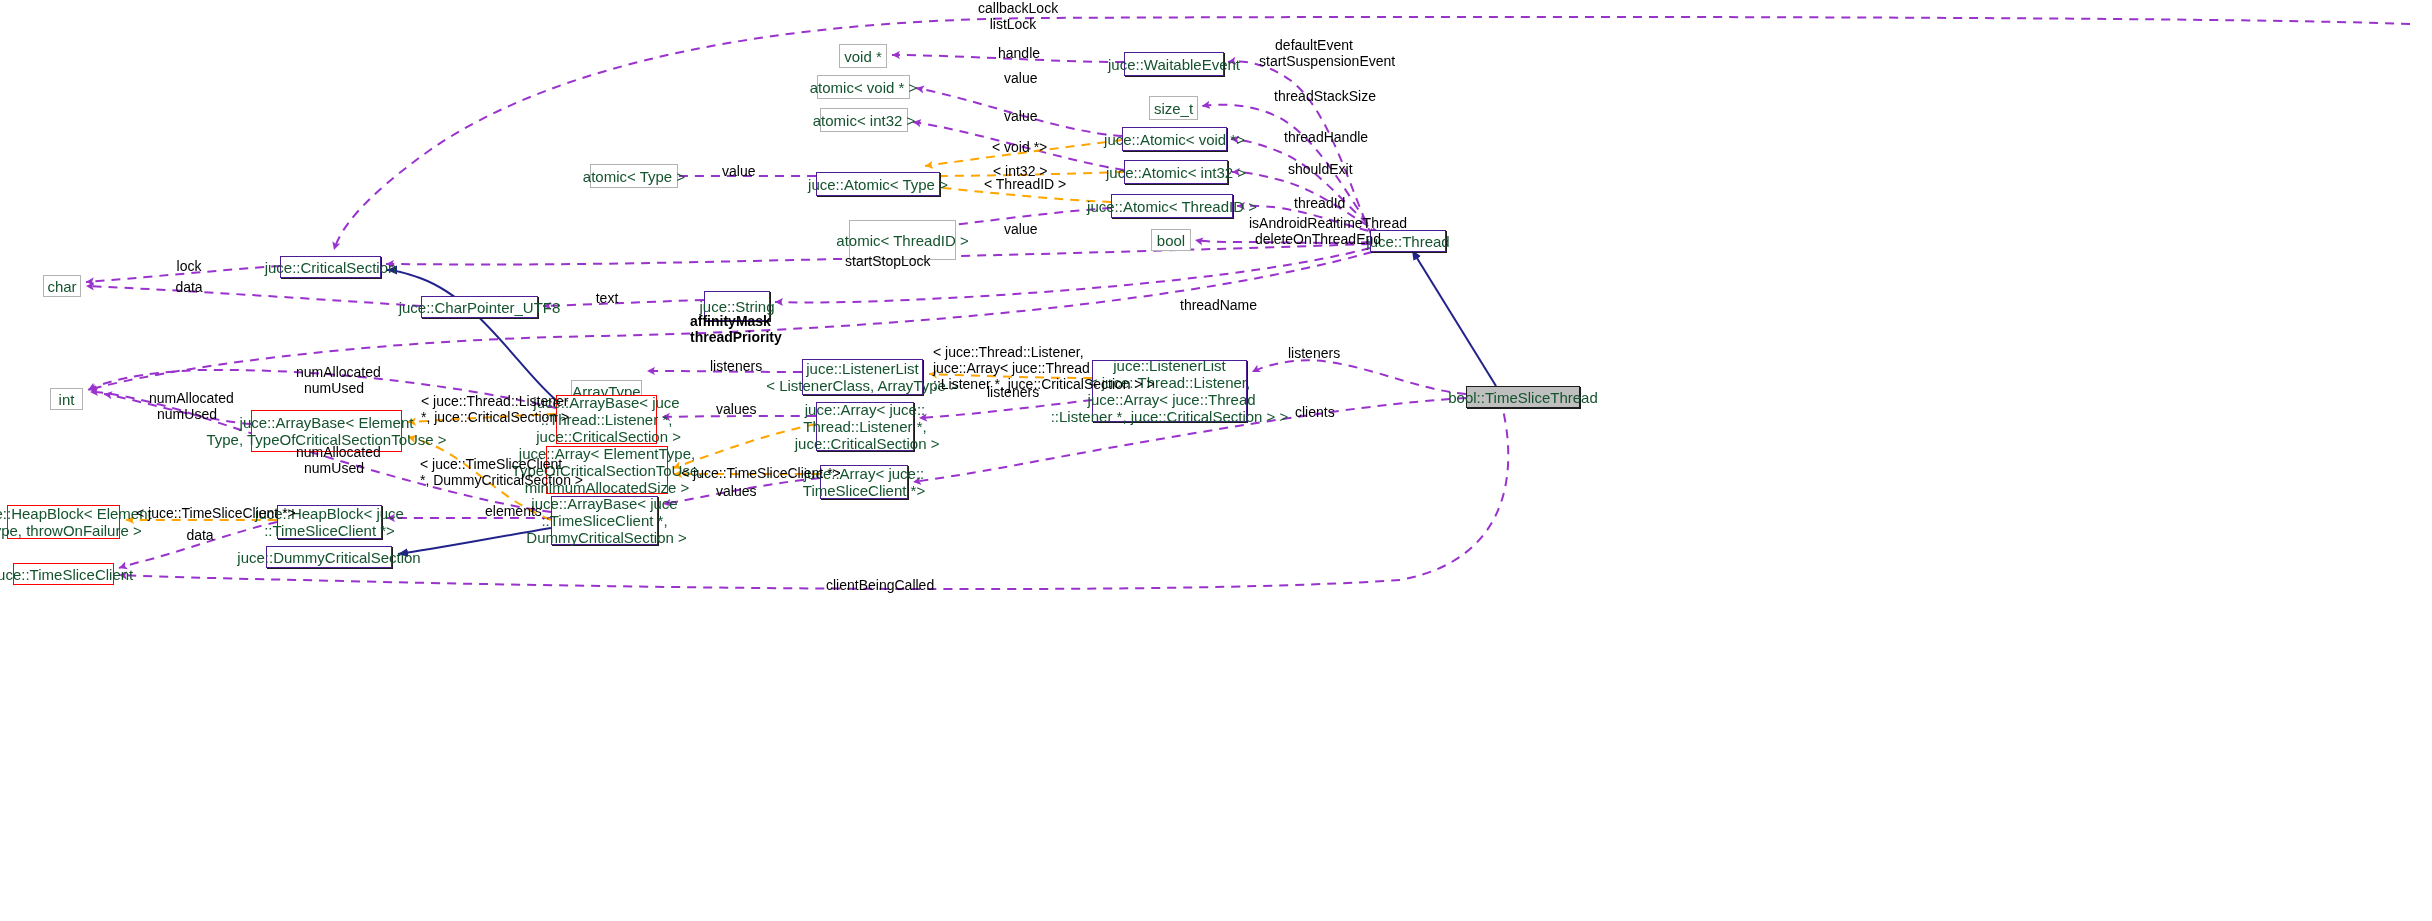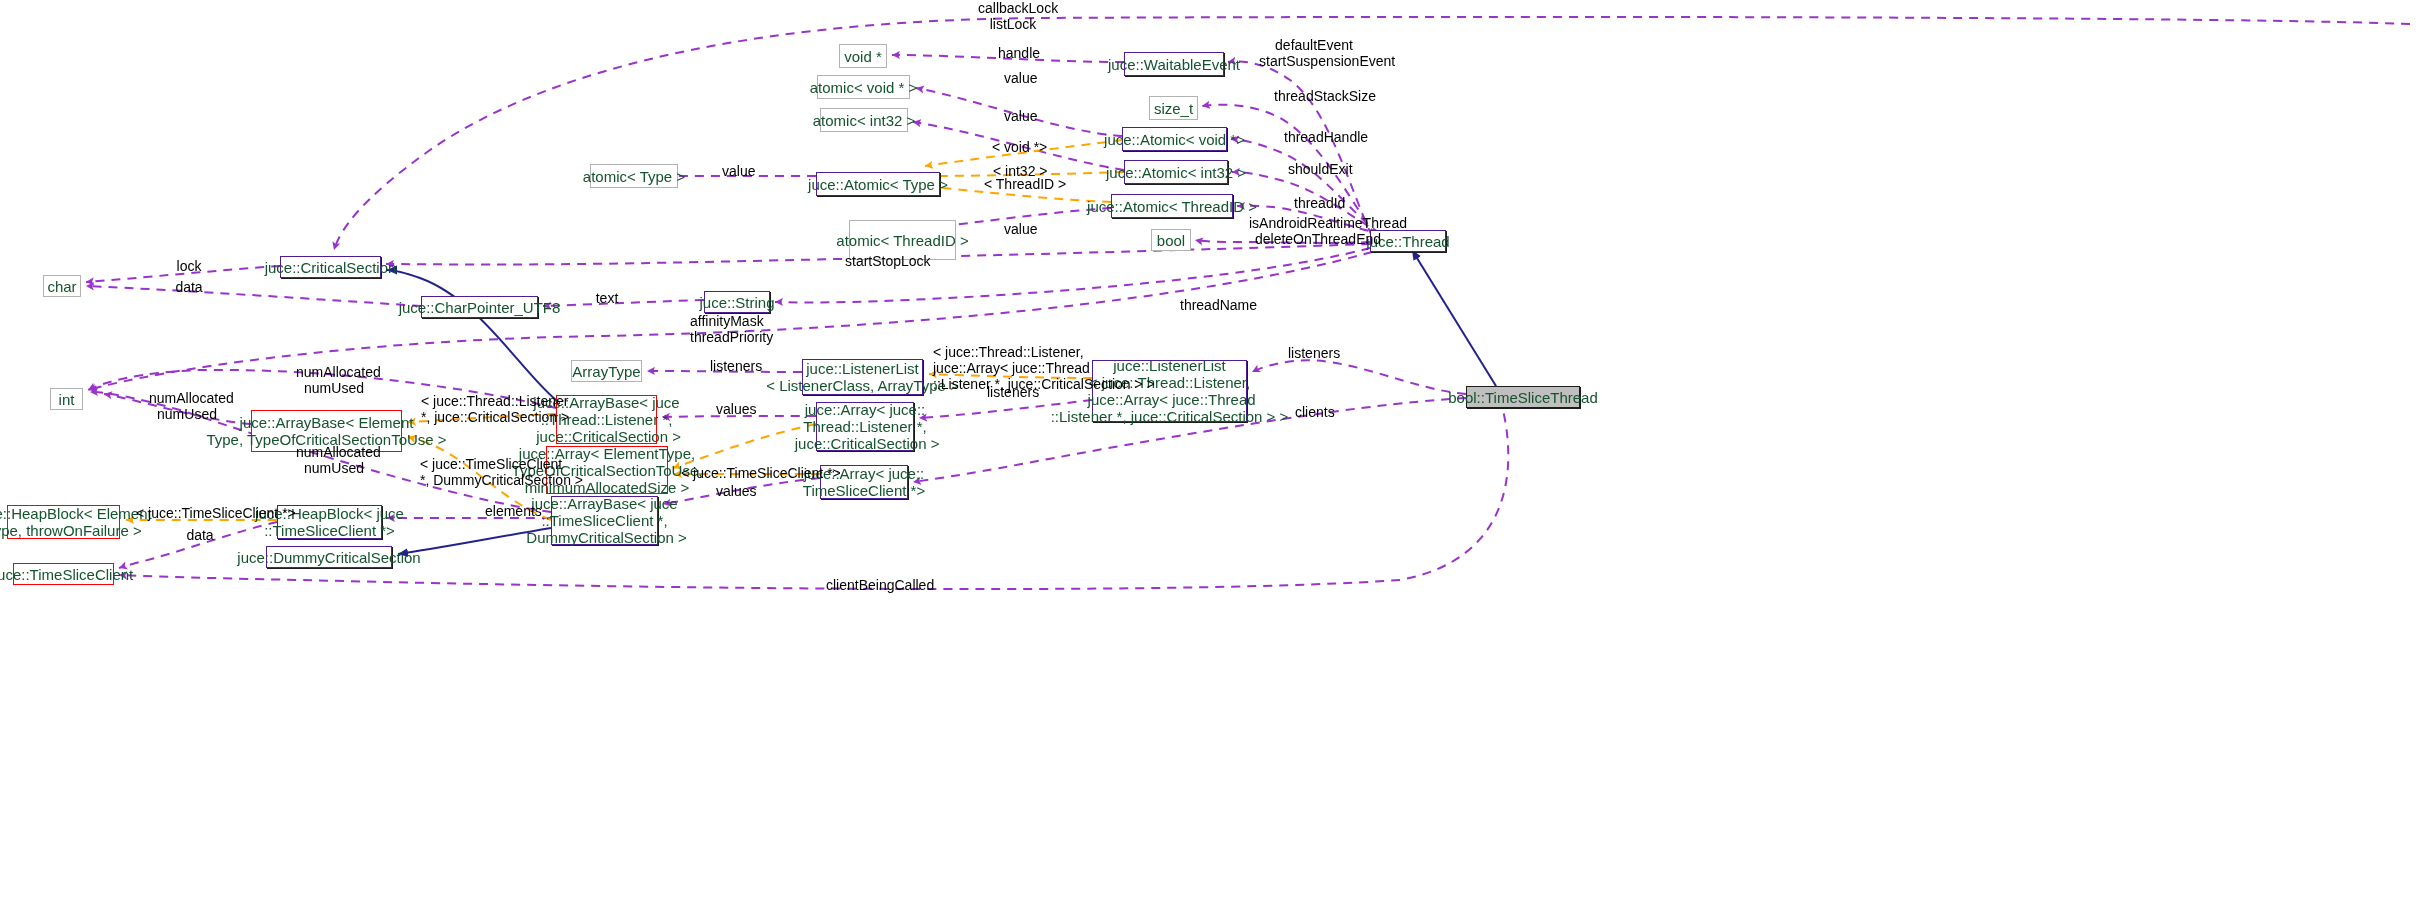--- a/index.html
+++ b/index.html
@@ -175,23 +175,23 @@
       <div class="node klass" style="left: 1124px; top: 52px; width: 100px; height: 24px;">juce::WaitableEvent</div>
       <div class="node plain" style="left: 1149px; top: 96px; width: 49px; height: 24px;">size_t</div>
       <div class="node klass" style="left: 1122px; top: 127px; width: 105px; height: 24px;">juce::Atomic&lt; void *&gt;</div>
       <div class="node klass" style="left: 1124px; top: 160px; width: 104px; height: 24px;">juce::Atomic&lt; int32 &gt;</div>
       <div class="node klass" style="left: 1111px; top: 194px; width: 122px; height: 24px;">juce::Atomic&lt; ThreadID &gt;</div>
       <div class="node plain" style="left: 1151px; top: 229px; width: 40px; height: 22px;">bool</div>
       <div class="node klass" style="left: 1370px; top: 230px; width: 76px; height: 22px;">juce::Thread</div>
       <div class="node plain" style="left: 43px; top: 275px; width: 38px; height: 22px;">char</div>
       <div class="node klass" style="left: 280px; top: 256px; width: 101px; height: 22px;">juce::CriticalSection</div>
       <div class="node klass" style="left: 421px; top: 296px; width: 117px; height: 22px;">juce::CharPointer_UTF8</div>
-      <div class="node klass" style="left: 704px; top: 291px; width: 66px; height: 22px;">juce::String</div>
+      <div class="node klass" style="left: 704px; top: 291px; width: 66px; height: 30px;">juce::String</div>
       <div class="node plain" style="left: 50px; top: 388px; width: 33px; height: 22px;">int</div>
-      <div class="node plain" style="left: 571px; top: 360px; width: 71px; height: 22px;">ArrayType</div>
+      <div class="node plain" style="left: 571px; top: 380px; width: 71px; height: 22px;">ArrayType</div>
       <div class="node klass" style="left: 802px; top: 359px; width: 121px; height: 36px;">juce::ListenerList
 &lt; ListenerClass, ArrayType &gt;</div>
       <div class="node klass" style="left: 1092px; top: 360px; width: 155px; height: 62px;">juce::ListenerList
 &lt; juce::Thread::Listener,
  juce::Array&lt; juce::Thread
 ::Listener *, juce::CriticalSection &gt; &gt;</div>
       <div class="node tmpl" style="left: 251px; top: 410px; width: 151px; height: 42px;">juce::ArrayBase&lt; Element
 Type, TypeOfCriticalSectionToUse &gt;</div>
       <div class="node tmpl" style="left: 556px; top: 395px; width: 101px; height: 49px;">juce::ArrayBase&lt; juce
 ::Thread::Listener *,
@@ -232,21 +232,21 @@
       <div class="edge-label" style="left: 984px; top: 176px; width: 64px;">&lt; ThreadID &gt;</div>
       <div class="edge-label" style="left: 1294px; top: 195px; width: 48px;">threadId</div>
       <div class="edge-label" style="left: 1004px; top: 221px; width: 30px;">value</div>
       <div class="edge-label" style="left: 1249px; top: 215px; width: 138px;">isAndroidRealtimeThread
 deleteOnThreadEnd</div>
       <div class="edge-label" style="left: 176px; top: 258px; width: 26px;">lock</div>
       <div class="edge-label" style="left: 845px; top: 253px; width: 76px;">startStopLock</div>
       <div class="edge-label" style="left: 175px; top: 279px; width: 28px;">data</div>
       <div class="edge-label" style="left: 595px; top: 290px; width: 24px;">text</div>
       <div class="edge-label" style="left: 1180px; top: 297px; width: 66px;">threadName</div>
-      <div class="edge-label" style="left: 690px; top: 313px; width: 72px;">affinityMask
+      <div class="edge-label" style="left: 690px; top: 313px; width: 72px; font-weight: bold;">affinityMask
 threadPriority</div>
       <div class="edge-label" style="left: 1288px; top: 345px; width: 48px;">listeners</div>
       <div class="edge-label" style="left: 296px; top: 364px; width: 76px;">numAllocated
 numUsed</div>
       <div class="edge-label" style="left: 710px; top: 358px; width: 48px;">listeners</div>
       <div class="edge-label" style="left: 933px; top: 344px; width: 150px;">&lt; juce::Thread::Listener,
 juce::Array&lt; juce::Thread
 ::Listener *, juce::CriticalSection &gt; &gt;</div>
       <div class="edge-label" style="left: 987px; top: 384px; width: 48px;">listeners</div>
       <div class="edge-label" style="left: 149px; top: 390px; width: 76px;">numAllocated

